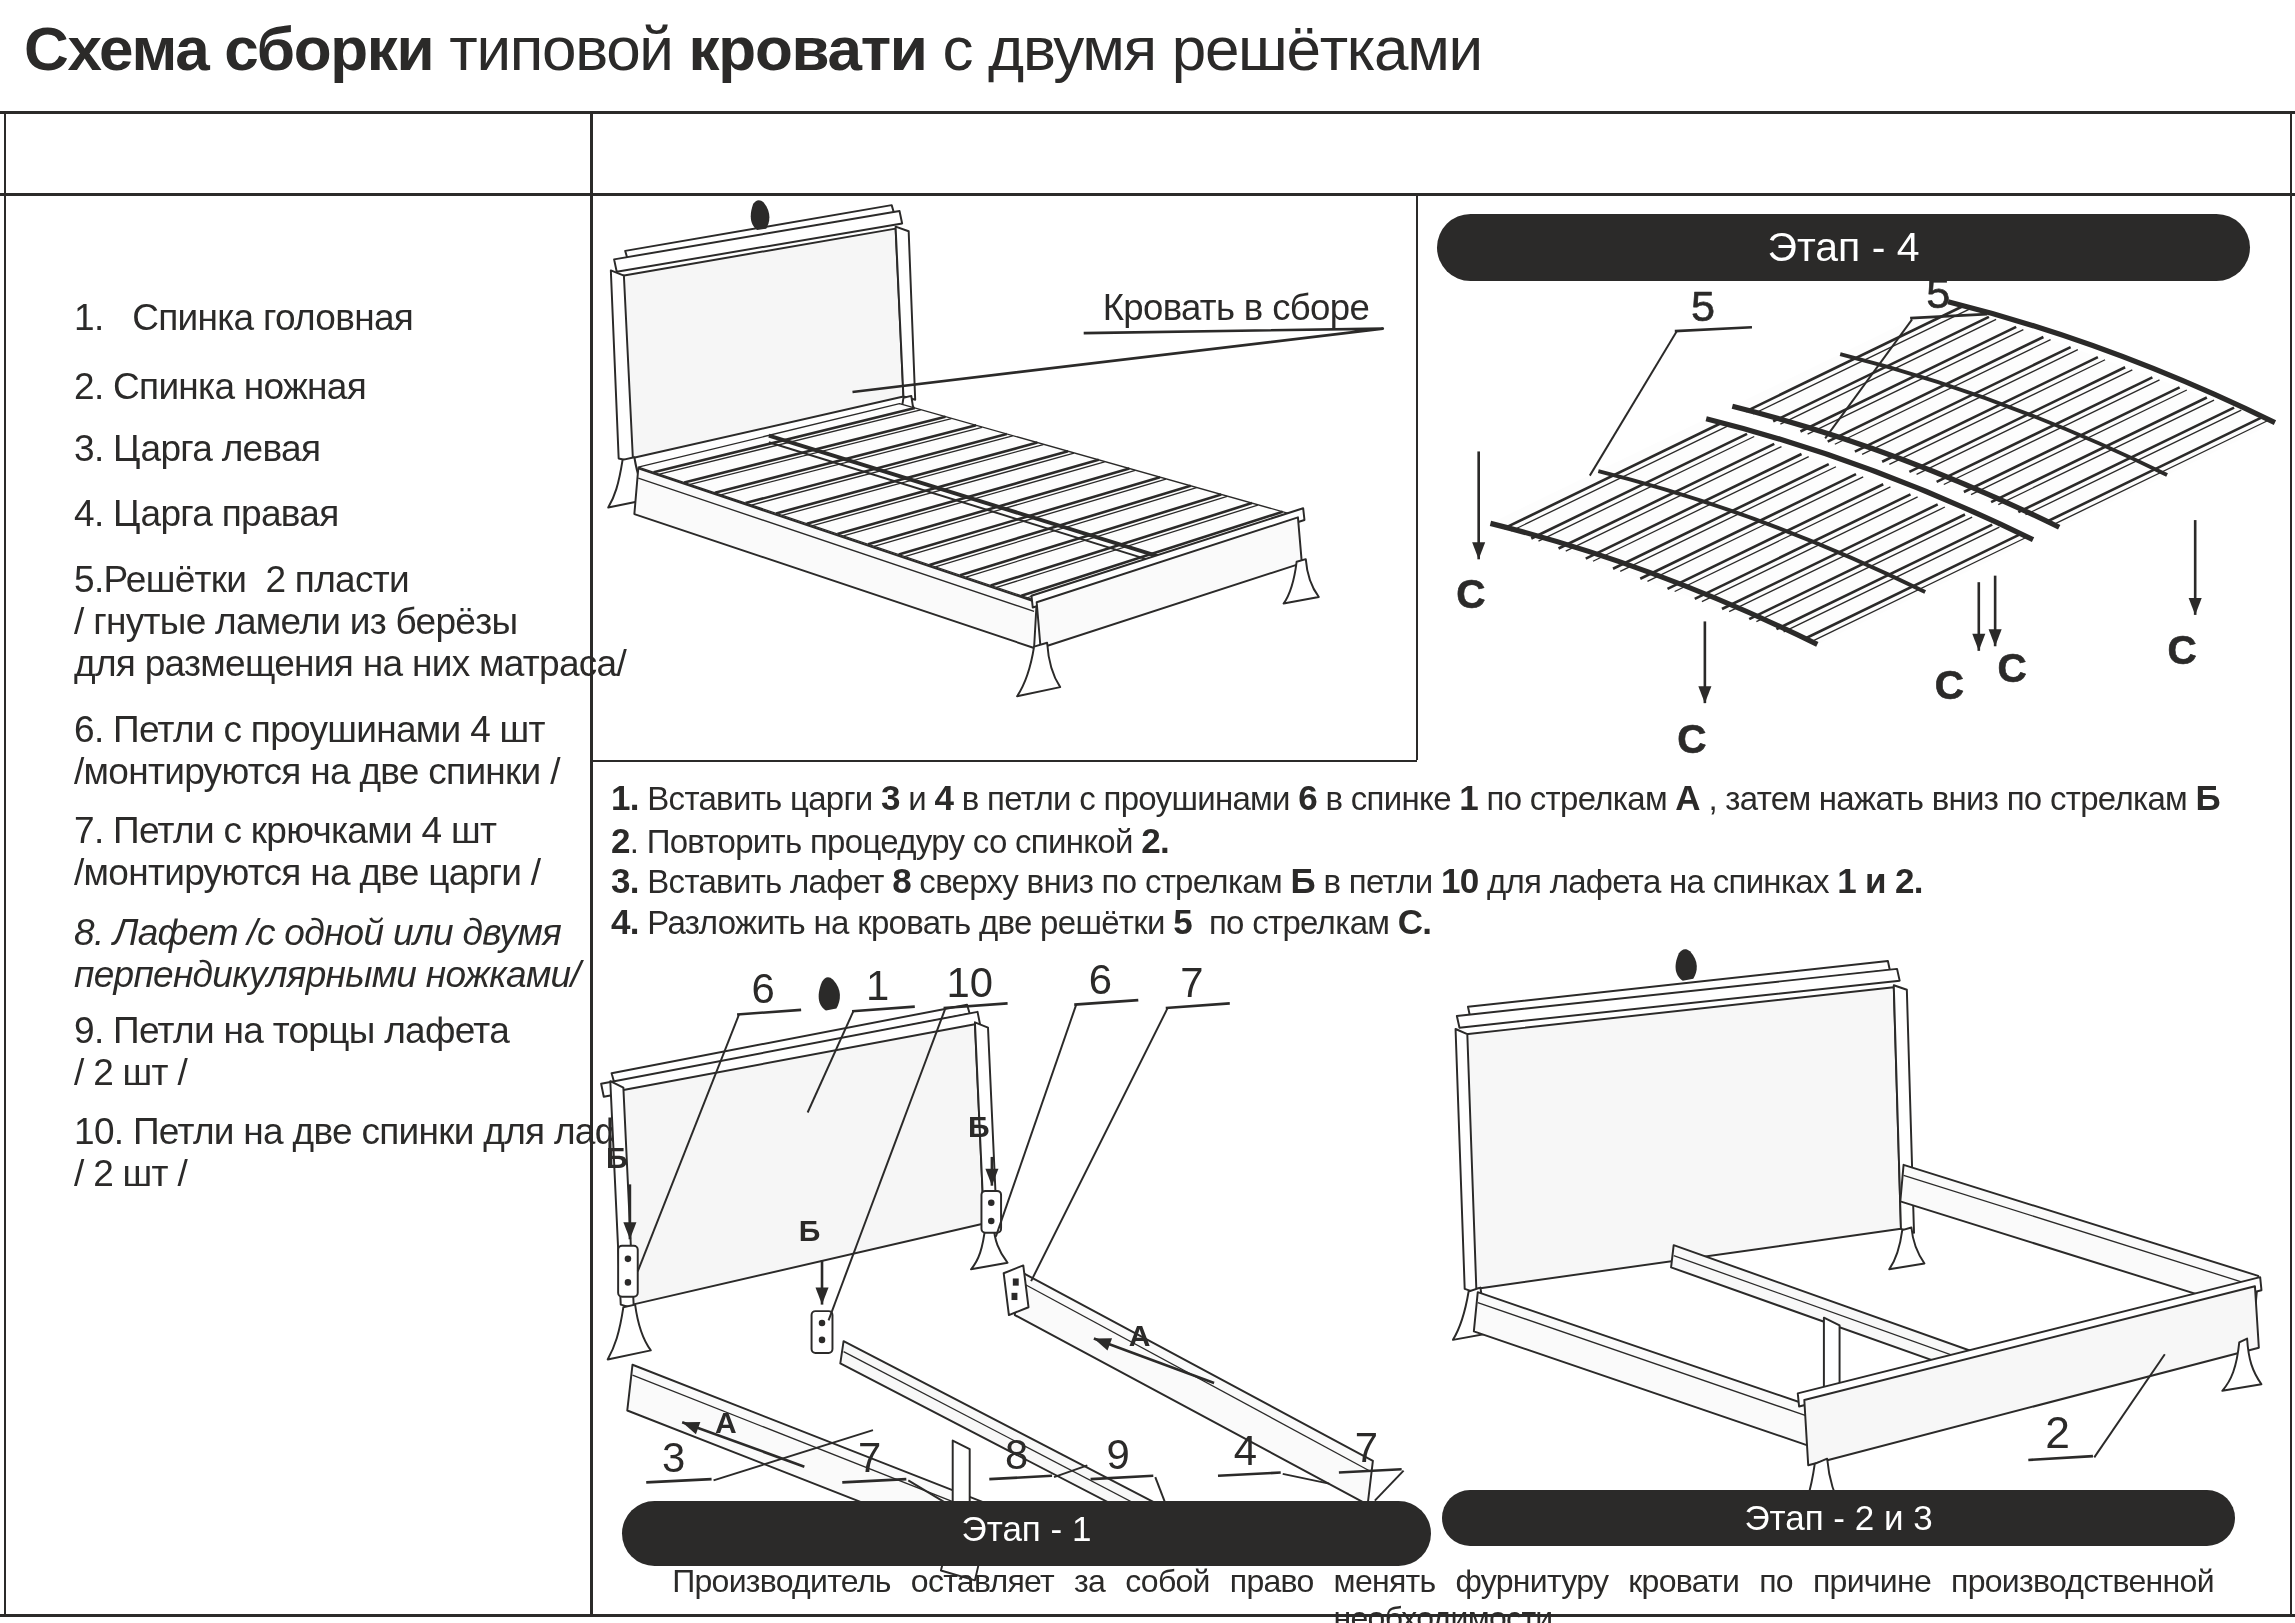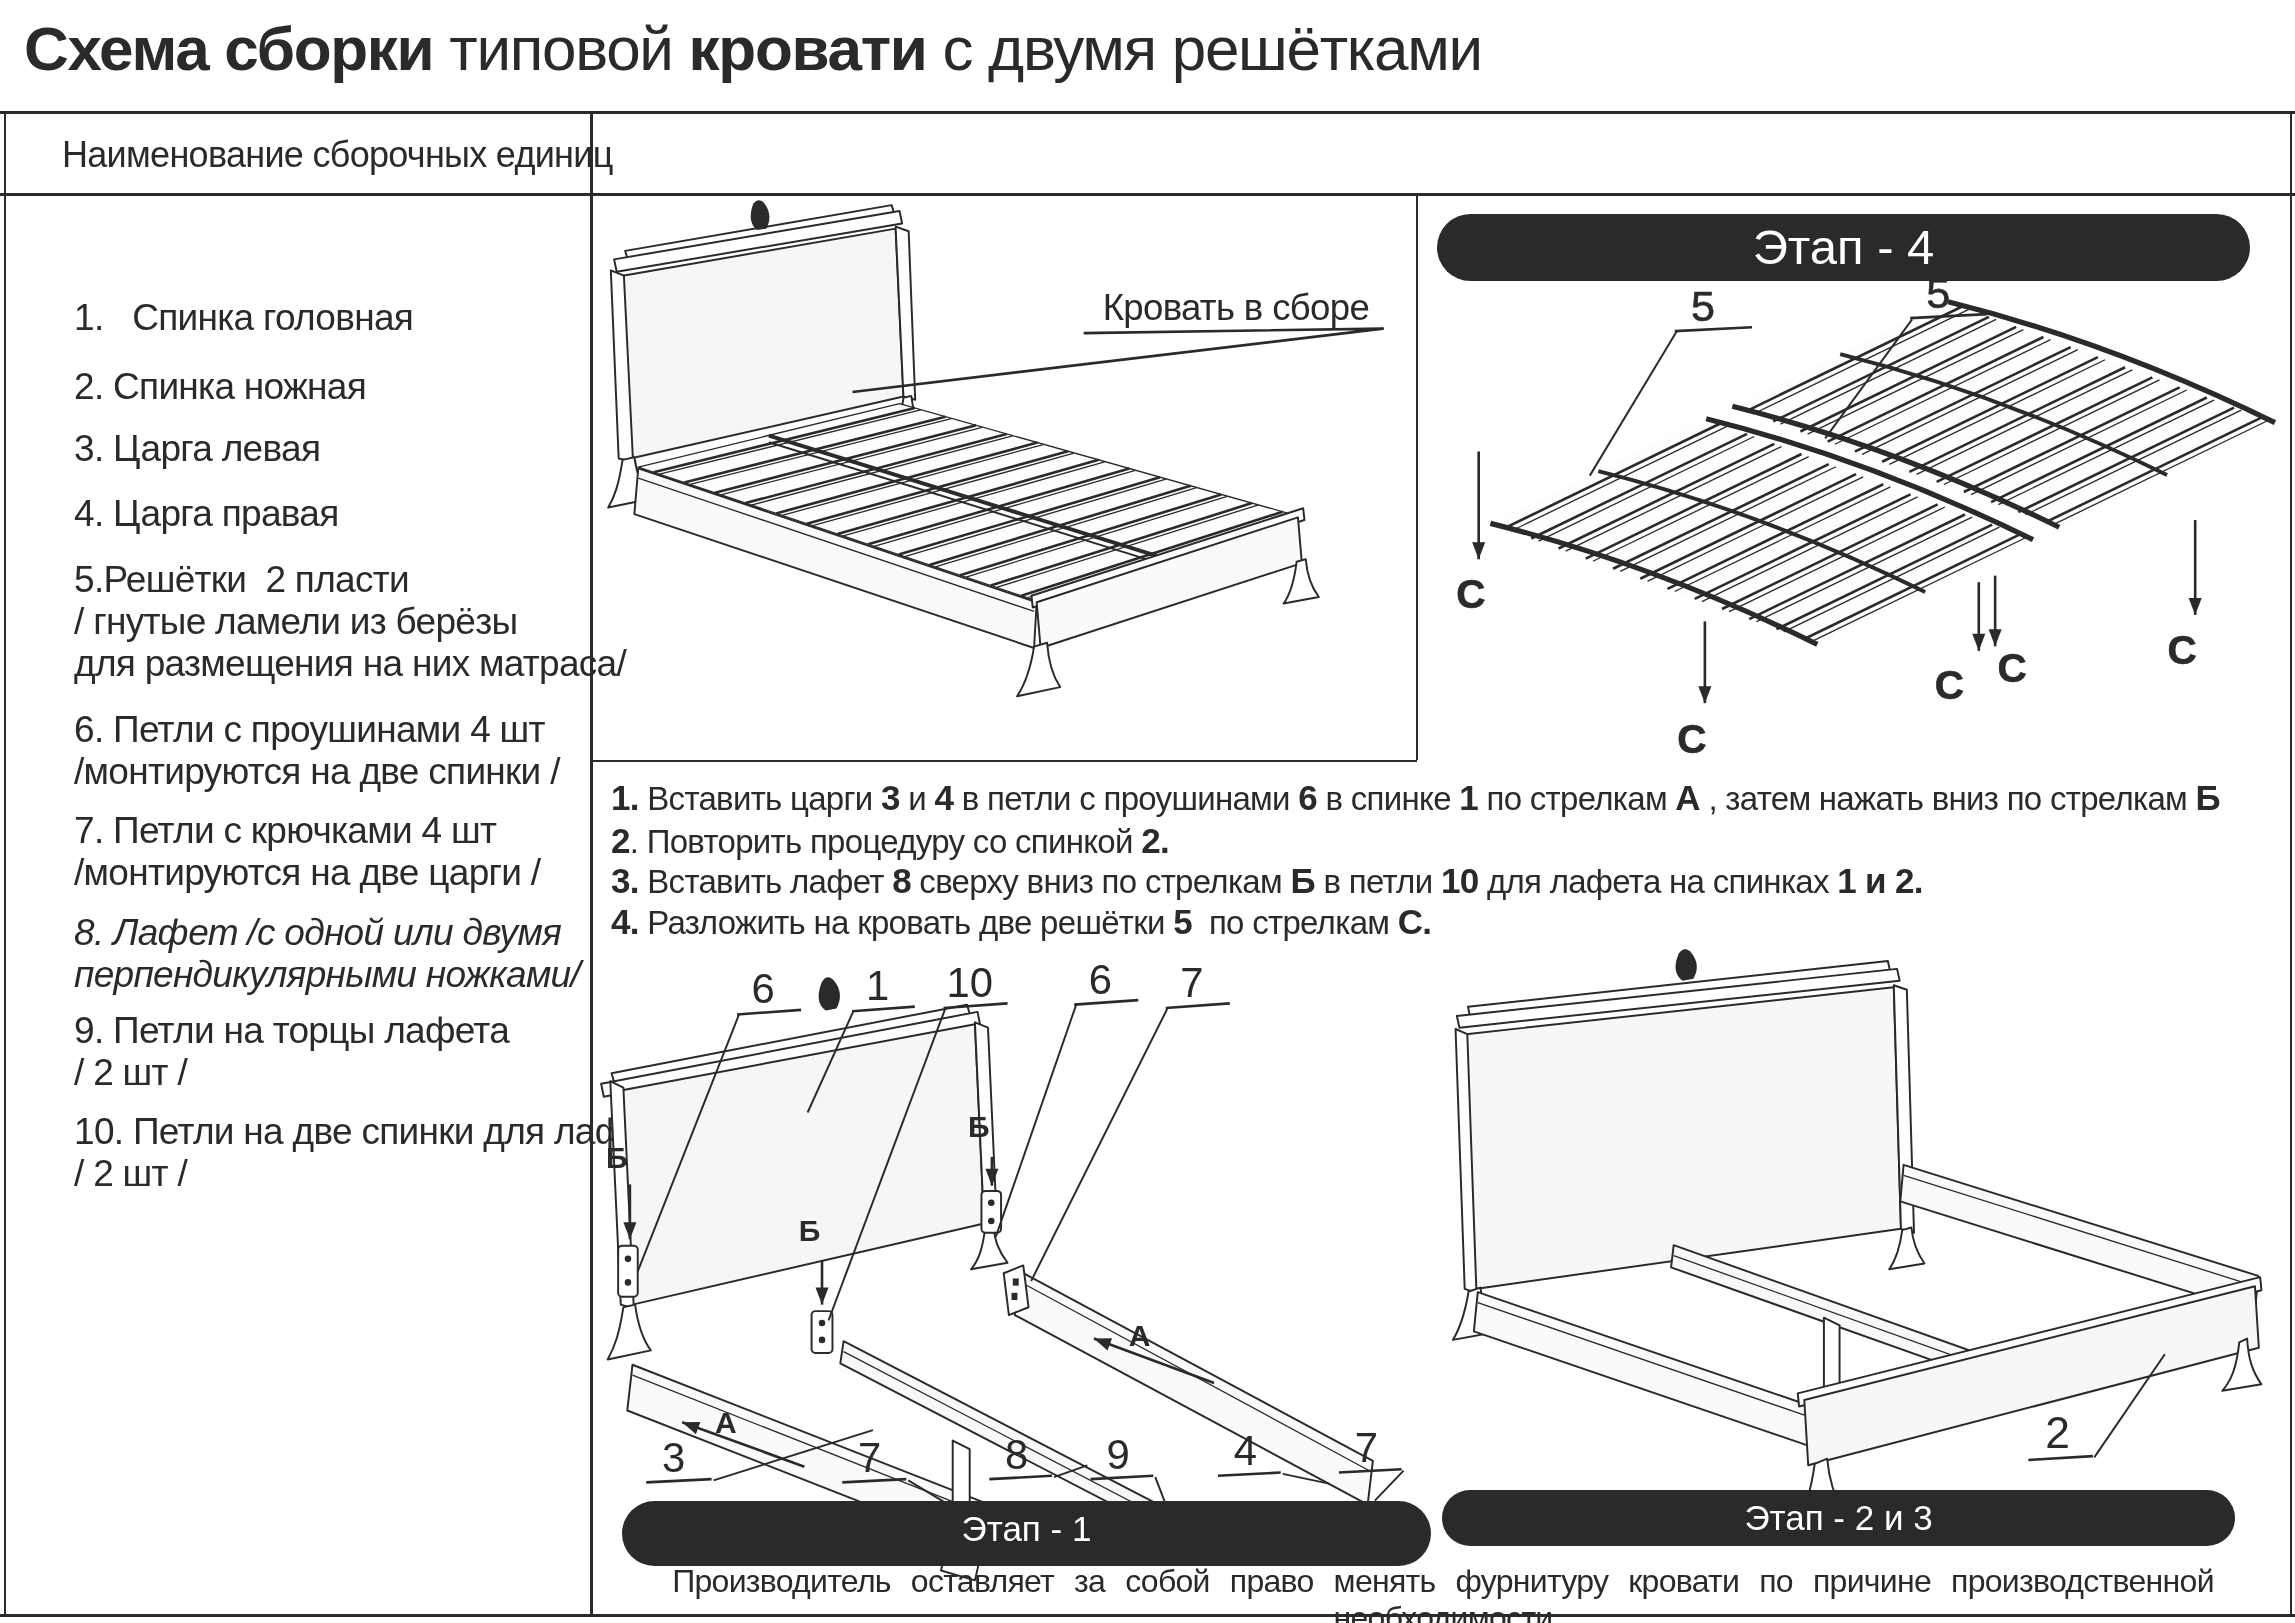--- a/index.html
+++ b/index.html
@@ -28,21 +28,20 @@
 
   <div class="h" style="left:0;top:111px;width:2295px;height:3.3px;"></div>
   <div class="h" style="left:0;top:193px;width:2295px;height:2.6px;"></div>
   <div class="h" style="left:0;top:1614px;width:2295px;height:3.3px;"></div>
   <div class="v" style="left:3.9px;top:111px;width:2px;height:1505px;"></div>
   <div class="v" style="left:2290px;top:111px;width:2px;height:1505px;"></div>
   <div class="v" style="left:590px;top:111px;width:2.6px;height:1505px;"></div>
   <div class="v" style="left:1416px;top:193px;width:2px;height:567px;"></div>
   <div class="h" style="left:590px;top:760px;width:827px;height:2px;"></div>
 
-  <div class="col-header" style="left:62px;top:134px;">Наименование  сборочных единиц</div>
 
   <div id="parts-list">
       <div class="part" style="top: 297px;">1.   Спинка головная</div>
       <div class="part" style="top: 366px;">2. Спинка ножная</div>
       <div class="part" style="top: 428px;">3. Царга левая</div>
       <div class="part" style="top: 493px;">4. Царга правая</div>
       <div class="part" style="top: 559px;">5.Решётки  2 пласти
 / гнутые ламели из берёзы
 для размещения на них матраса/</div>
       <div class="part" style="top: 709px;">6. Петли с проушинами 4 шт
@@ -310,20 +309,20 @@
       <path d="M576,790 C570,832 562,856 548,880 L620,864 C606,840 598,816 595,782 Z" fill="#fff"></path>
       <path d="M1226,604 C1222,642 1214,662 1200,678 L1260,668 C1246,648 1240,630 1238,598 Z" fill="#fff"></path>
     </g>
     <g id="stage23-callouts">
         <text x="948" y="766" font-size="68" text-anchor="middle">2</text>
         <line x1="903" y1="784" x2="1002" y2="778" stroke="#2b2a29" stroke-width="4"></line>
         <line x1="1004" y1="780" x2="1112" y2="622" stroke="#2b2a29" stroke-width="3"></line>
       </g>
   </svg>
 
-  <div class="badge" style="left:1437px;top:214px;width:813px;height:67px;line-height:67px;font-size:49px;">Этап -  4</div>
+  <div class="badge" style="left:1437px;top:214px;width:813px;height:67px;line-height:67px;font-size:41px;">Этап -  4</div>
   <div class="badge" style="left:622px;top:1501px;width:809px;height:65px;line-height:56px;font-size:35px;">Этап - 1</div>
   <div class="badge" style="left:1442px;top:1490px;width:793px;height:56px;line-height:56px;font-size:35px;">Этап -  2 и 3</div>
 
   <div class="footer" style="left:608px;top:1563px;width:1670px;">Производитель  оставляет  за  собой  право  менять  фурнитуру  кровати  по  причине производственной необходимости</div>
 
 </div>
 
 
 </body></html>

